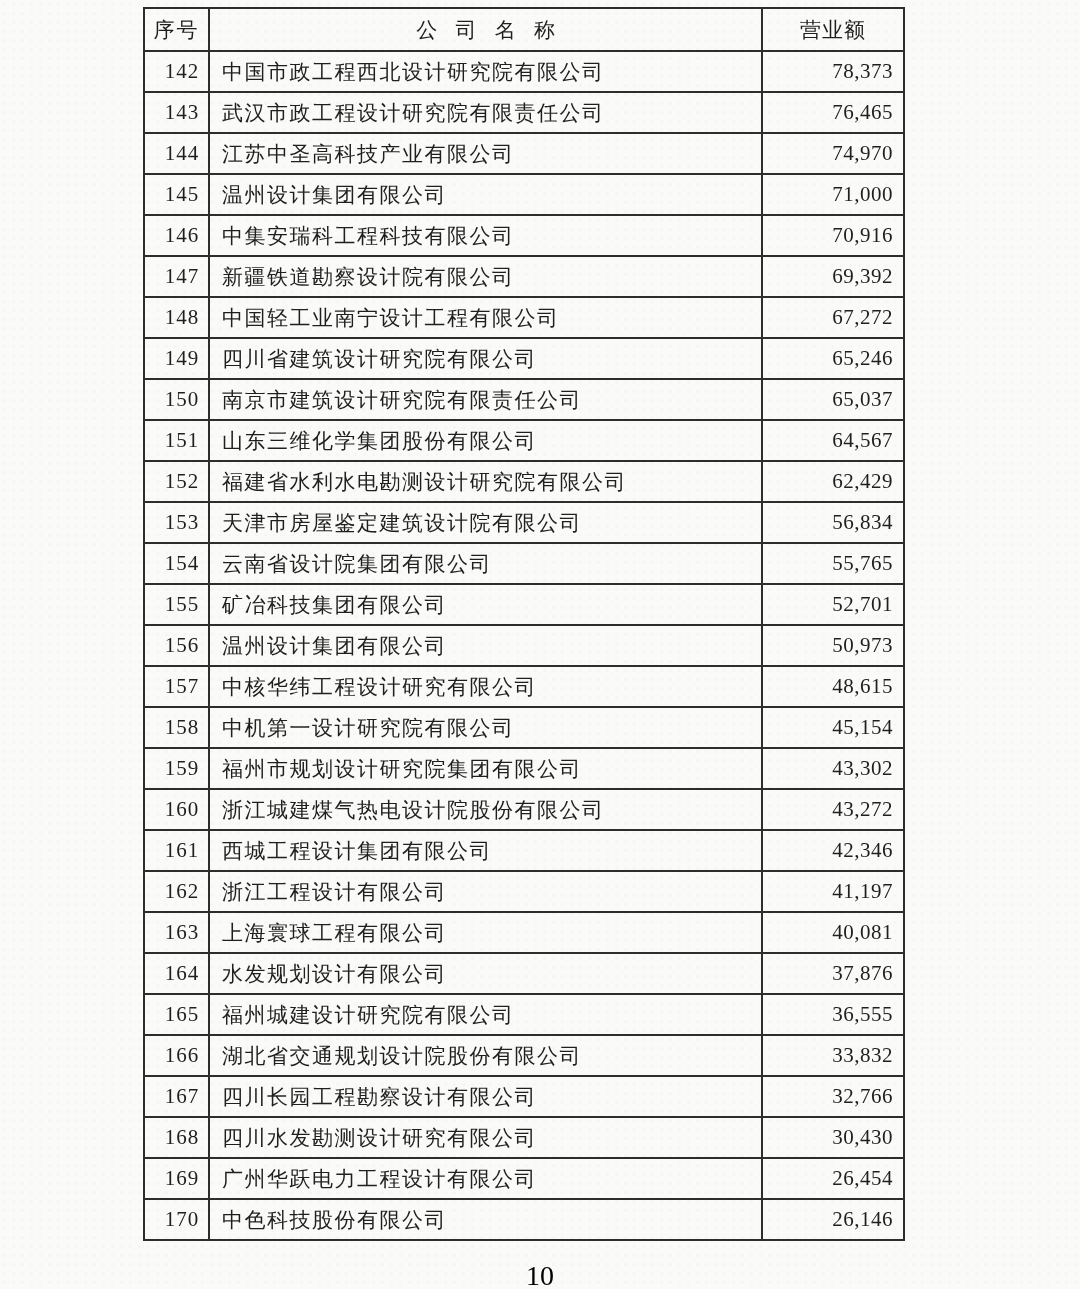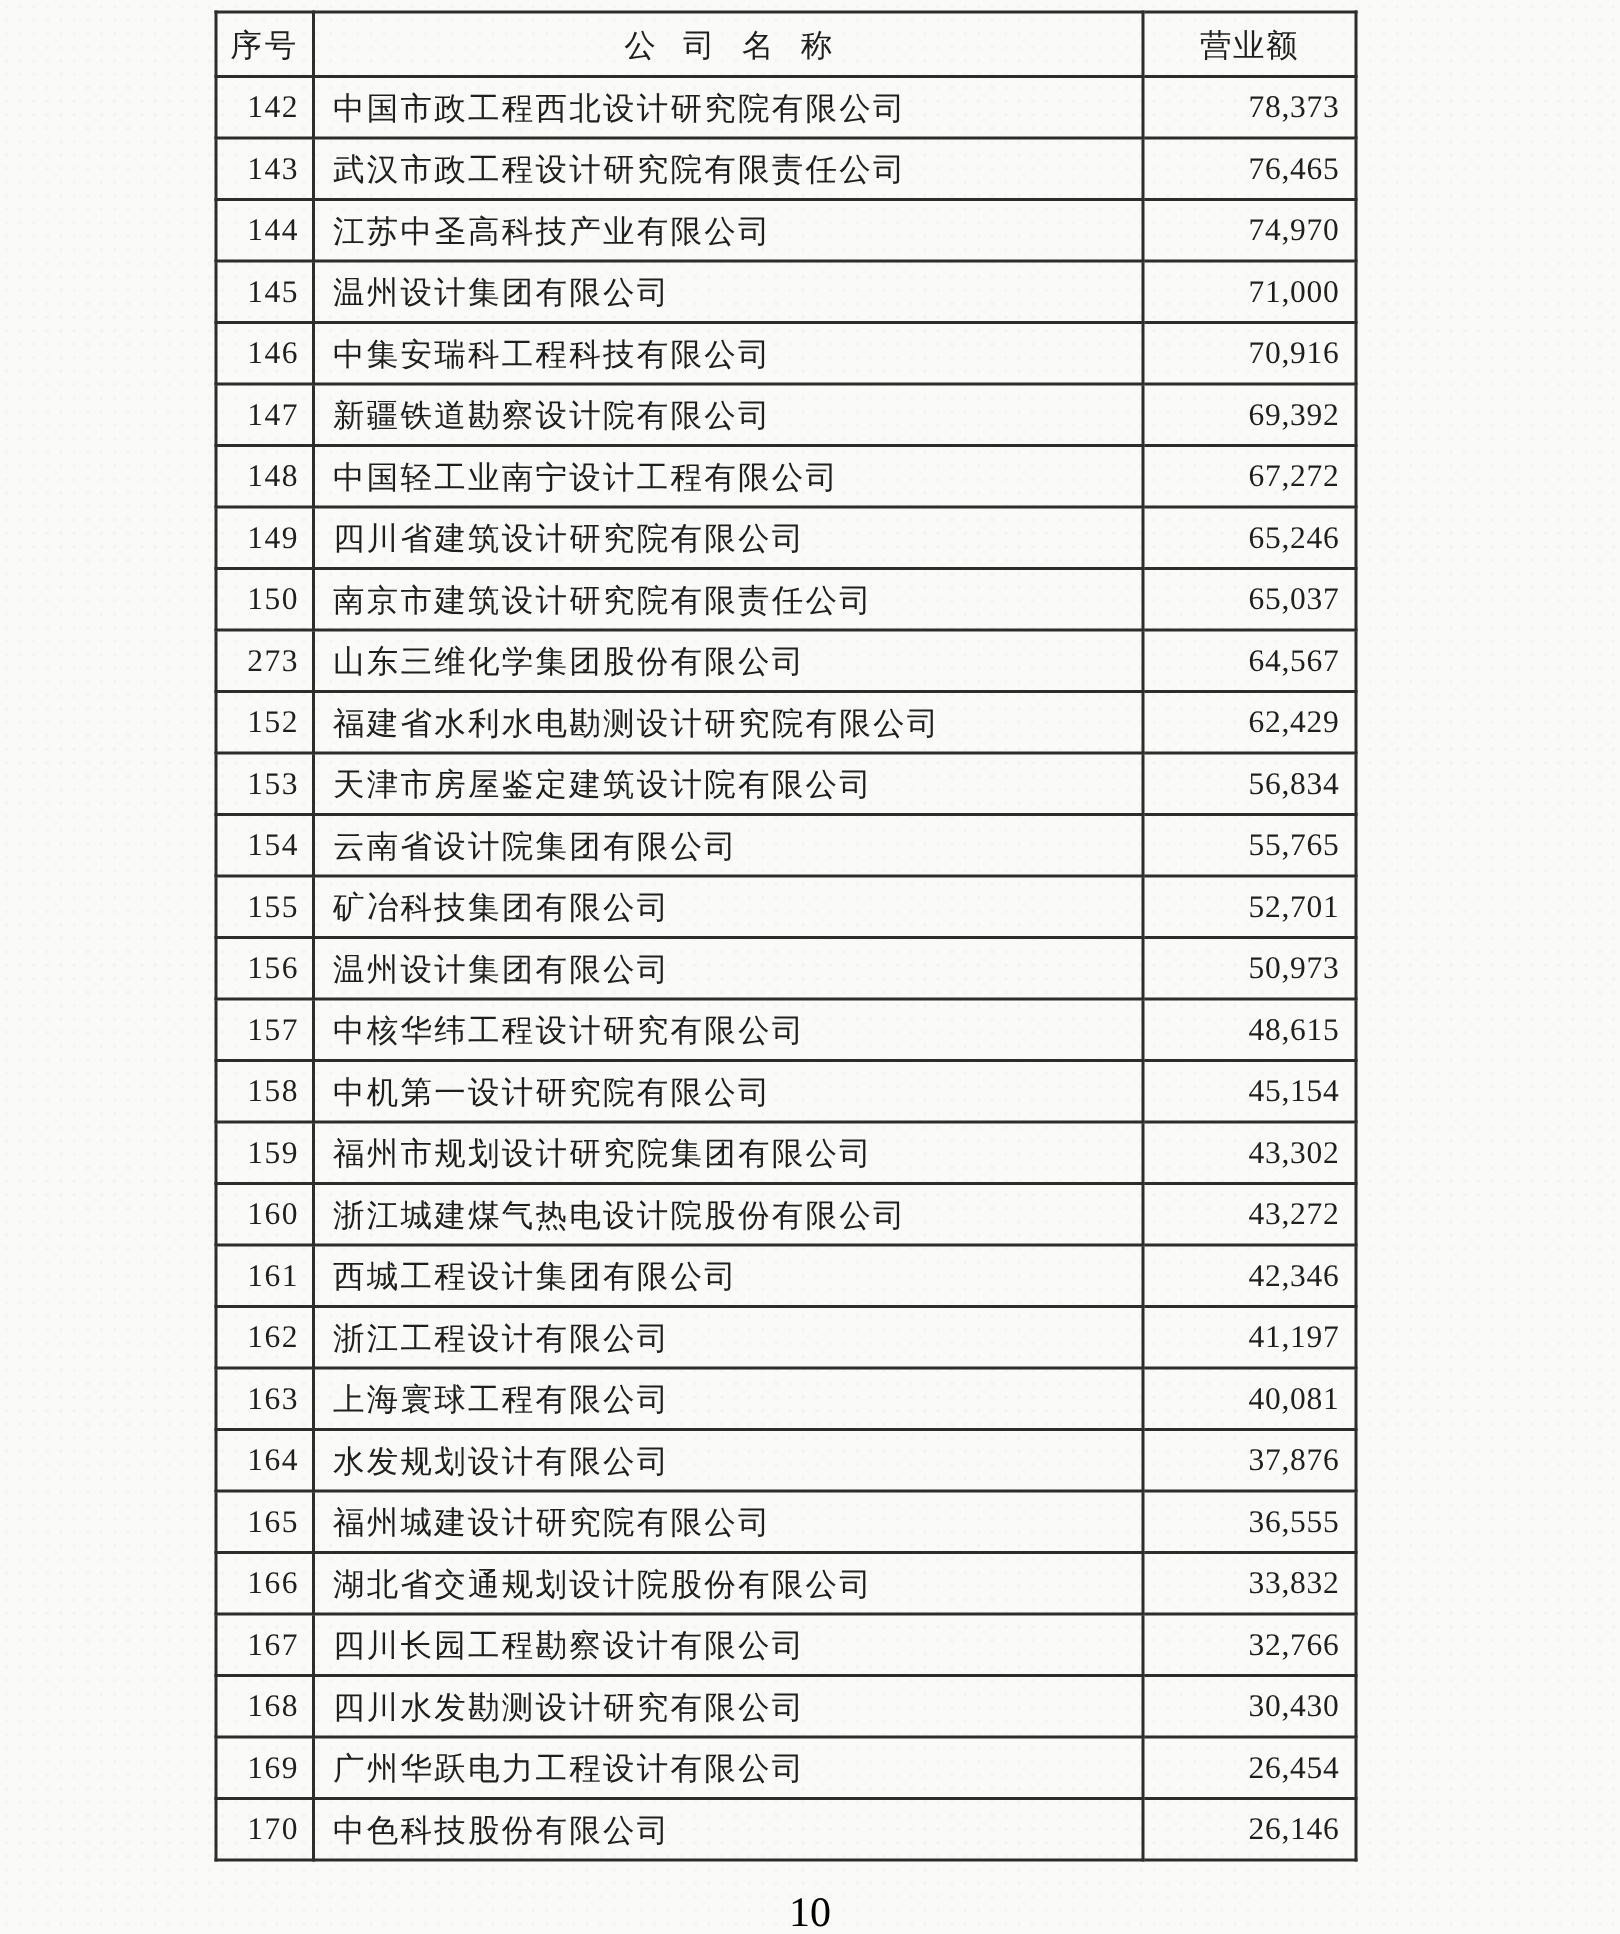--- a/index.html
+++ b/index.html
@@ -116,21 +116,21 @@
         <td class="rank">149</td>
         <td class="name">四川省建筑设计研究院有限公司</td>
         <td class="rev">65,246</td>
       </tr>
       <tr>
         <td class="rank">150</td>
         <td class="name">南京市建筑设计研究院有限责任公司</td>
         <td class="rev">65,037</td>
       </tr>
       <tr>
-        <td class="rank">273</td>
+        <td class="rank">151</td>
         <td class="name">山东三维化学集团股份有限公司</td>
         <td class="rev">64,567</td>
       </tr>
       <tr>
         <td class="rank">152</td>
         <td class="name">福建省水利水电勘测设计研究院有限公司</td>
         <td class="rev">62,429</td>
       </tr>
       <tr>
         <td class="rank">153</td>

